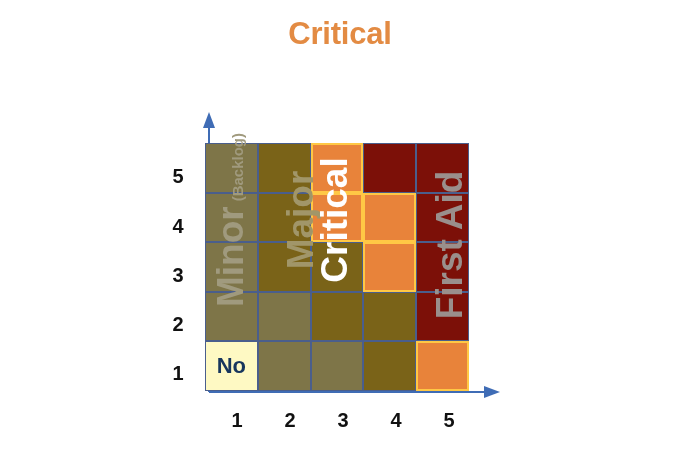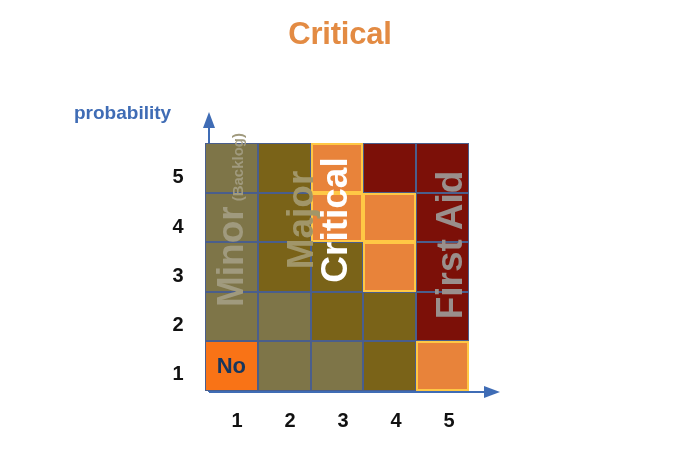--- a/index.html
+++ b/index.html
@@ -83,21 +83,21 @@
   .cell.hl {
     border: 2px solid #FFC845;
     z-index: 3;
   }
 
   
   .c-olive-light { background: #7E7548; }
   .c-olive-dark  { background: #7A6318; }
   .c-orange      { background: #E8833A; }
   .c-darkred     { background: #7C1008; }
-  .c-slate       { background: #f97316; }
+  .c-slate       { background: #fef9c3; }
 
   
   .cell-text {
     position: absolute;
     left: 0; top: 0;
     width: 100%;
     height: 100%;
     display: flex;
     align-items: center;
     justify-content: center;
@@ -178,21 +178,20 @@
   <svg id="axes" viewBox="0 0 680 462" width="680" height="462">
 
     <line x1="209" y1="143" x2="209" y2="392" stroke="#3F6CB5" stroke-width="2"></line>
     <polygon points="209,112 203,128 215,128" fill="#3F6CB5"></polygon>
     <line x1="209" y1="128" x2="209" y2="143" stroke="#3F6CB5" stroke-width="2"></line>
 
     <line x1="209" y1="392" x2="484" y2="392" stroke="#3F6CB5" stroke-width="2"></line>
     <polygon points="500,392 484,386 484,398" fill="#3F6CB5"></polygon>
   </svg>
 
-  <div id="prob-label">probability</div>
 
   <div class="tick ytick" style="top:165px">5</div>
   <div class="tick ytick" style="top:215px">4</div>
   <div class="tick ytick" style="top:264px">3</div>
   <div class="tick ytick" style="top:313px">2</div>
   <div class="tick ytick" style="top:362px">1</div>
 
   <div class="tick xtick" style="left:225px">1</div>
   <div class="tick xtick" style="left:278px">2</div>
   <div class="tick xtick" style="left:331px">3</div>

